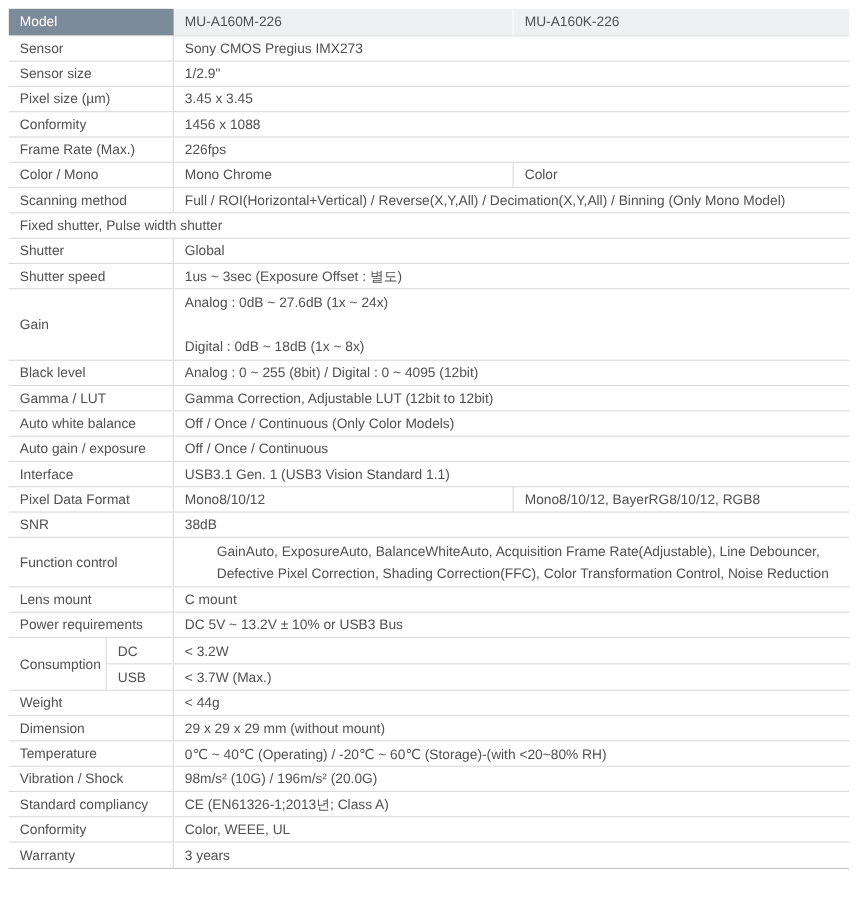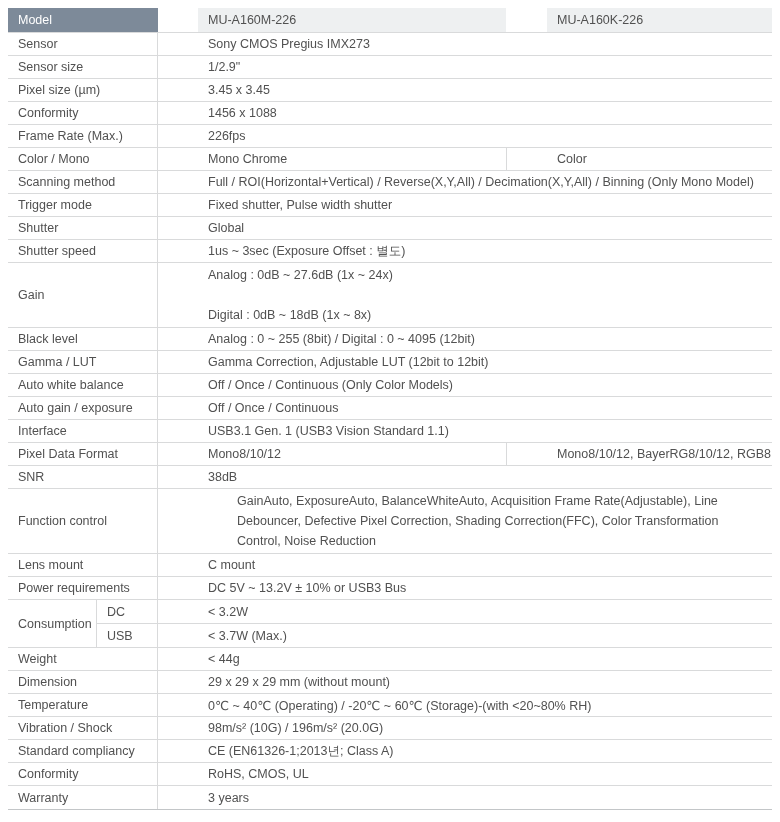--- a/index.html
+++ b/index.html
@@ -16,21 +16,21 @@
     font-family:"Liberation Sans","DejaVu Sans",sans-serif;
     font-size:12.5px;color:var(--text);
     overflow:hidden;
   }
   .wrap{padding:8px;}
   .spec-table{width:764px;border-bottom:1px solid var(--bottom-border);}
   .row{display:flex;align-items:stretch;border-bottom:1px solid var(--border);min-height:23px;box-sizing:border-box;}
   .row:last-child{border-bottom:none;}
   .cell{display:flex;align-items:center;box-sizing:border-box;}
   .label{width:150px;flex:none;border-right:1px solid var(--border);padding-left:10px;color:var(--text);}
-  .value{flex:1;padding-left:10px;white-space:nowrap;margin-left:40px;}
+  .value{flex:1;padding-left:10px;white-space:nowrap;}
   
   .header-row{min-height:25px;border-bottom:1px solid var(--border);}
   .header-row .label{background:var(--header-bg);color:var(--header-text);border-right:none;}
   .header-row .value{background:var(--header-val-bg);}
   .header-row .value.v1{width:309px;flex:none;border-right:1px solid #ffffff;}
   
   .split .value.v1{width:309px;flex:none;border-right:1px solid var(--border);}
   
   .multiline{min-height:47px;}
   .multiline .value{flex-direction:column;align-items:flex-start;justify-content:center;gap:16px;}
@@ -79,21 +79,20 @@
         <div class="row split">
           <div class="cell label">Color / Mono</div>
           <div class="cell value v1">Mono Chrome</div>
           <div class="cell value v2">Color</div>
         </div>
         <div class="row">
           <div class="cell label">Scanning method</div>
           <div class="cell value">Full / ROI(Horizontal+Vertical) / Reverse(X,Y,All) / Decimation(X,Y,All) / Binning (Only Mono Model)</div>
         </div>
         <div class="row">
-          <div class="cell label">Trigger mode</div>
           <div class="cell value">Fixed shutter, Pulse width shutter</div>
         </div>
         <div class="row">
           <div class="cell label">Shutter</div>
           <div class="cell value">Global</div>
         </div>
         <div class="row">
           <div class="cell label">Shutter speed</div>
           <div class="cell value">1us ~ 3sec (Exposure Offset : 별도)</div>
         </div>
@@ -173,21 +172,21 @@
         <div class="row">
           <div class="cell label">Vibration / Shock</div>
           <div class="cell value">98m/s² (10G) / 196m/s² (20.0G)</div>
         </div>
         <div class="row">
           <div class="cell label">Standard compliancy</div>
           <div class="cell value">CE (EN61326-1;2013년; Class A)</div>
         </div>
         <div class="row">
           <div class="cell label">Conformity</div>
-          <div class="cell value">RoHS, CMOS, UL</div>
+          <div class="cell value">Color, WEEE, UL</div>
         </div>
         <div class="row">
           <div class="cell label">Warranty</div>
           <div class="cell value">3 years</div>
         </div>
       </div>
   </div>
 </div>
 
 </body></html>

